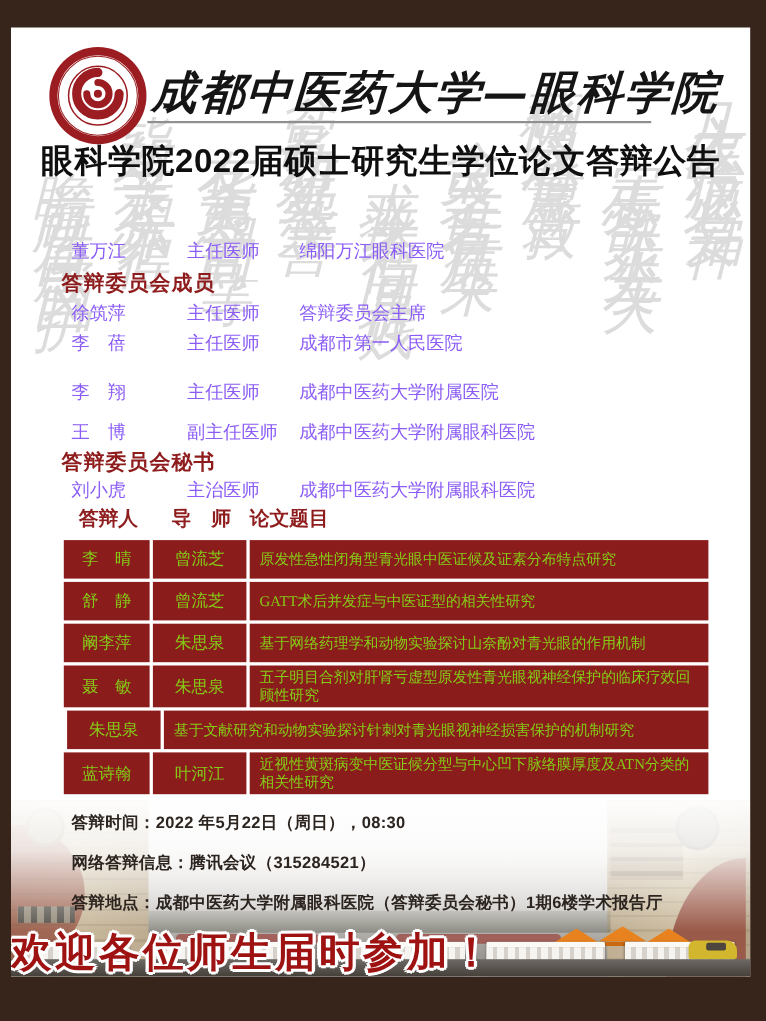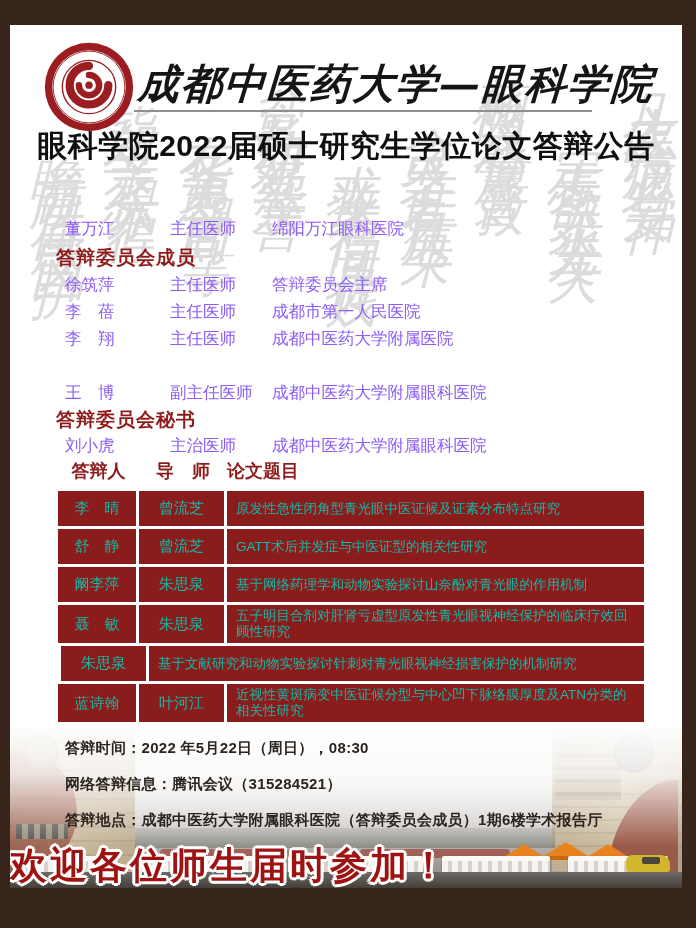--- a/index.html
+++ b/index.html
@@ -31,21 +31,21 @@
 
   
   .dhead{left:48px;top:434px;width:586px;display:flex;font-size:18px;font-weight:bold;color:#8e1c1c;}
   .dh1{width:81px;text-align:center;}
   .dh2{width:88px;text-align:center;}
   .dh3{flex:1;text-align:left;}
 
   
   .dtable{left:48px;top:466px;width:586px;}
   .drow{display:flex;margin-bottom:3px;min-height:35px;}
-  .dcell{background:#8b1c1c;color:#14b8a6;display:flex;align-items:center;}
+  .dcell{background:#8b1c1c;color:#84cc16;display:flex;align-items:center;font-family:Liberation Serif, serif;}
   .dc1{width:78px;justify-content:center;font-size:15px;}
   .dc2{width:85px;margin-left:3px;justify-content:center;font-size:15px;}
   .dc3{flex:1;margin-left:3px;padding:3px 9px;font-size:13.5px;line-height:16px;}
 
   
   .photo{position:absolute;left:0;top:703px;width:672px;height:160px;z-index:1;overflow:hidden;}
   .photo *{position:absolute;}
   .sky{left:0;top:0;right:0;bottom:0;background:linear-gradient(180deg,#f2f1f0 0%,#e6e4e1 35%,#cfccc9 60%,#a8a4a0 80%,#878380 100%);}
   .gate-left{left:0;top:0;width:125px;height:160px;background:linear-gradient(90deg,#af9d81,#c9b99c 45%,#bdac90);}
   .gl-circle{left:-58px;top:22px;width:125px;height:125px;border-radius:50%;background:#9a5a49;opacity:.85;}
@@ -112,21 +112,21 @@
       <span class="cname">董万江</span><span class="ctitle">主任医师</span><span>绵阳万江眼科医院</span>
     </div>
 
     <div class="z sec-h" style="top:220px">答辩委员会成员</div>
     <div class="z crow" style="top:249px">
       <span class="cname">徐筑萍</span><span class="ctitle">主任医师</span><span>答辩委员会主席</span>
     </div>
     <div class="z crow" style="top:276px">
       <span class="cname">李　蓓</span><span class="ctitle">主任医师</span><span>成都市第一人民医院</span>
     </div>
-    <div class="z crow" style="top:303px">
+    <div class="z crow" style="top:321px">
       <span class="cname">李　翔</span><span class="ctitle">主任医师</span><span>成都中医药大学附属医院</span>
     </div>
     <div class="z crow" style="top:357px">
       <span class="cname">王　博</span><span class="ctitle">副主任医师</span><span>成都中医药大学附属眼科医院</span>
     </div>
 
     <div class="z sec-h" style="top:382px">答辩委员会秘书</div>
     <div class="z crow" style="top:410px">
       <span class="cname">刘小虎</span><span class="ctitle">主治医师</span><span>成都中医药大学附属眼科医院</span>
     </div>
@@ -196,17 +196,17 @@
       <div class="bseg" style="left:432px;width:108px"></div>
       <div class="bseg" style="left:558px;width:100px"></div>
       <div class="car"></div>
       <div class="car-win"></div>
       <div class="ground"></div>
       <div class="fog"></div>
     </div>
 
     <div class="z finfo" style="top:714px">答辩时间：2022 年5月22日（周日），08:30</div>
     <div class="z finfo" style="top:750px">网络答辩信息：腾讯会议（315284521）</div>
-    <div class="z finfo" style="top:786px">答辩地点：成都中医药大学附属眼科医院（答辩委员会成员）1期6楼学术报告厅</div>
+    <div class="z finfo" style="top:786px">答辩地点：成都中医药大学附属眼科医院（答辩委员会秘书）1期6楼学术报告厅</div>
     <div class="welcome" style="position:absolute">欢迎各位师生届时参加！</div>
 
   </div>
 </div>
 
 </body></html>

